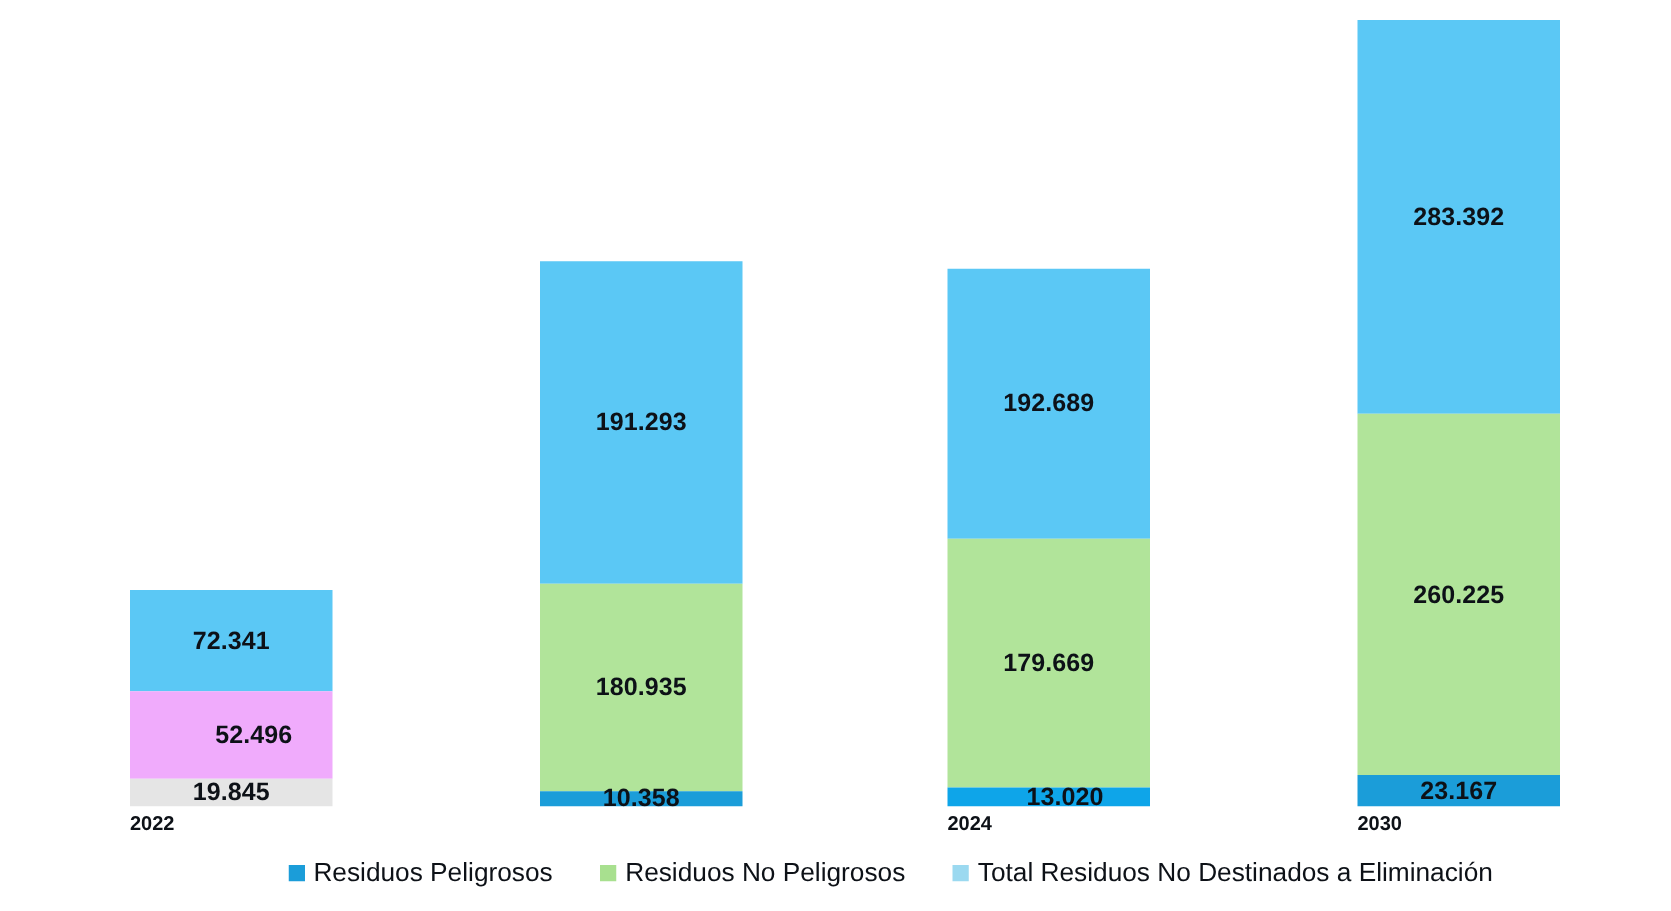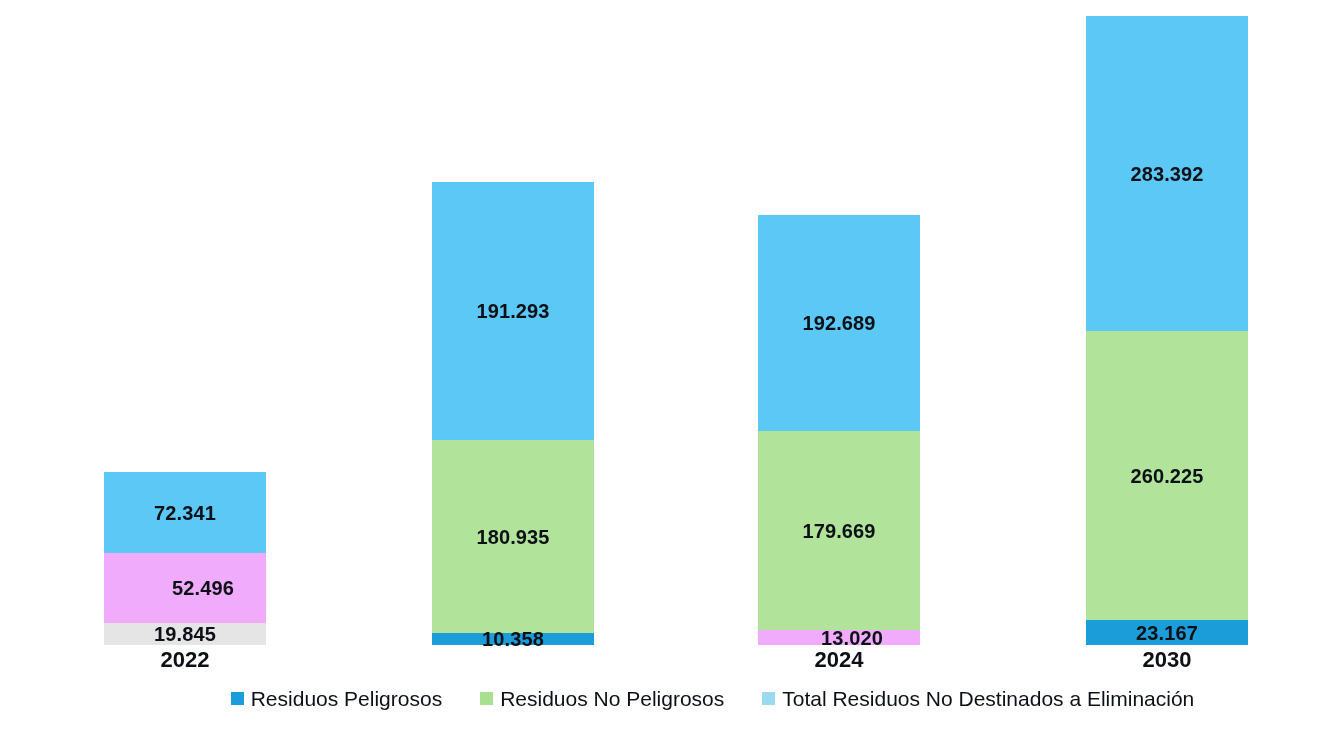--- a/index.html
+++ b/index.html
@@ -61,22 +61,21 @@
     position: absolute;
     left: 0;
     top: 645px;
     width: 1337px;
     height: 30px;
   }
   .cat-label {
     position: absolute;
     top: 0;
     width: 162px;
-    text-align: center;
-    font-size: 22px;
+    font-size: 16px;
     font-weight: bold;
     color: #0d1117;
     line-height: 30px;
   }
 
   
   .legend {
     position: absolute;
     left: 0;
     top: 682px;
@@ -121,36 +120,36 @@
       </div>
       <div class="segment" style="height:22px;background:#e5e5e5;">
         <span class="segment-label">19.845</span>
       </div>
     </div>
 
     <div class="bar-group" style="left:432px;">
       <div class="segment" style="height:258px;background:#5bc8f5;">
         <span class="segment-label">191.293</span>
       </div>
-      <div class="segment" style="height:193px;background:#b1e49a;">
+      <div class="segment" style="height:166px;background:#b1e49a;">
         <span class="segment-label">180.935</span>
       </div>
       <div class="segment" style="height:12px;background:#1b9dd9;">
         <span class="segment-label">10.358</span>
       </div>
     </div>
 
     <div class="bar-group" style="left:758px;">
       <div class="segment" style="height:216px;background:#5bc8f5;">
         <span class="segment-label">192.689</span>
       </div>
       <div class="segment" style="height:199px;background:#b1e49a;">
         <span class="segment-label">179.669</span>
       </div>
-      <div class="segment" style="height:15px;background:#f0abfc;padding-left:26px;">
+      <div class="segment" style="height:15px;background:#0ea5e9;padding-left:26px;">
         <span class="segment-label">13.020</span>
       </div>
     </div>
 
     <div class="bar-group" style="left:1086px;">
       <div class="segment" style="height:315px;background:#5bc8f5;">
         <span class="segment-label">283.392</span>
       </div>
       <div class="segment" style="height:289px;background:#b1e49a;">
         <span class="segment-label">260.225</span>

